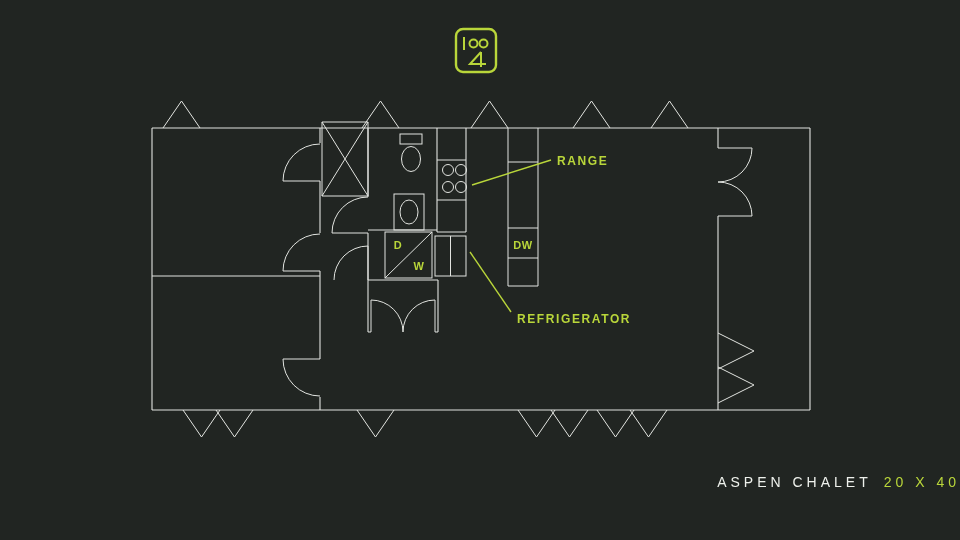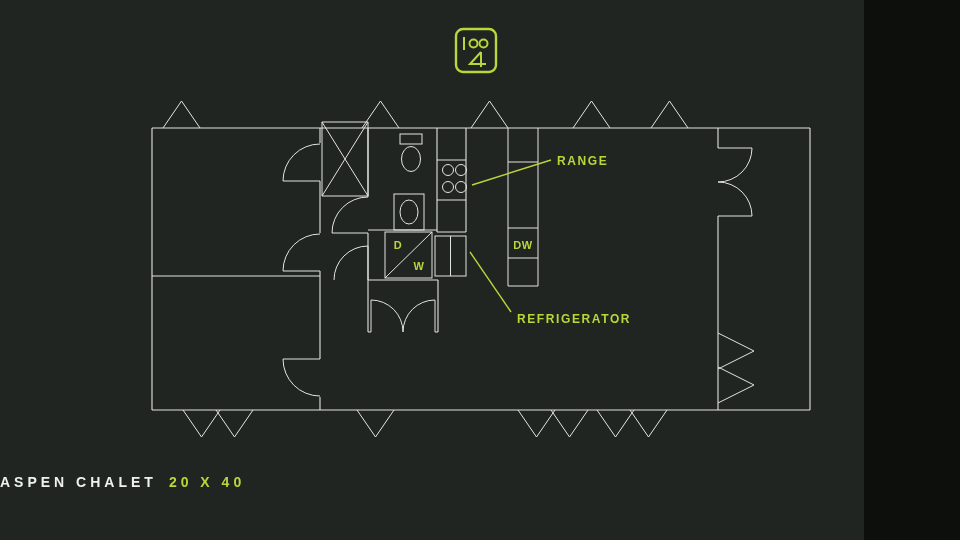--- a/index.html
+++ b/index.html
@@ -1,34 +1,34 @@
 <!DOCTYPE html>
 <html style="--background: #212522; --line: #e2e4e0; --accent: #b9d63a;"><head>
 <meta charset="utf-8">
 <style>
   html,body{margin:0;padding:0;background:#0d0f0d;}
   .stage{
-    position:relative;width:864px;height:540px;overflow:hidden;
+    position:relative;width:960px;height:540px;overflow:hidden;
     background:var(--background,#212522);
     font-family:"Liberation Sans",sans-serif;
   }
   .stage svg{position:absolute;left:0;top:0;}
   .w{stroke:var(--line,#e2e4e0);stroke-width:1.1;fill:none;stroke-linejoin:miter;stroke-linecap:butt;}
   .wthin{stroke:var(--line,#e2e4e0);stroke-width:1;fill:none;}
   .g{stroke:var(--accent,#b9d63a);stroke-width:1.4;fill:none;}
   .glogo{stroke:var(--accent,#b9d63a);fill:none;}
   .glabel{
     fill:var(--accent,#b9d63a);
     font-family:"Liberation Sans",sans-serif;
     font-size:12px;letter-spacing:1.6px;font-weight:bold;
   }
   .gsmall{font-size:11px;letter-spacing:.5px;}
   .caption{
-    position:absolute;left:0;right:0;top:474px;text-align:left;
-    font-weight:bold;font-size:14px;letter-spacing:4px;color:#eef1ec;
+    position:absolute;left:16px;right:0;top:474px;text-align:right;
+    font-weight:normal;font-size:14px;letter-spacing:4px;color:#eef1ec;
     font-family:"Liberation Sans",sans-serif;
   }
   .caption .dims{color:var(--accent,#b9d63a);margin-left:12px;}
 </style>
 </head>
 <body>
 
 <div class="stage">
 
   <svg width="960" height="540" viewBox="0 0 960 540">

